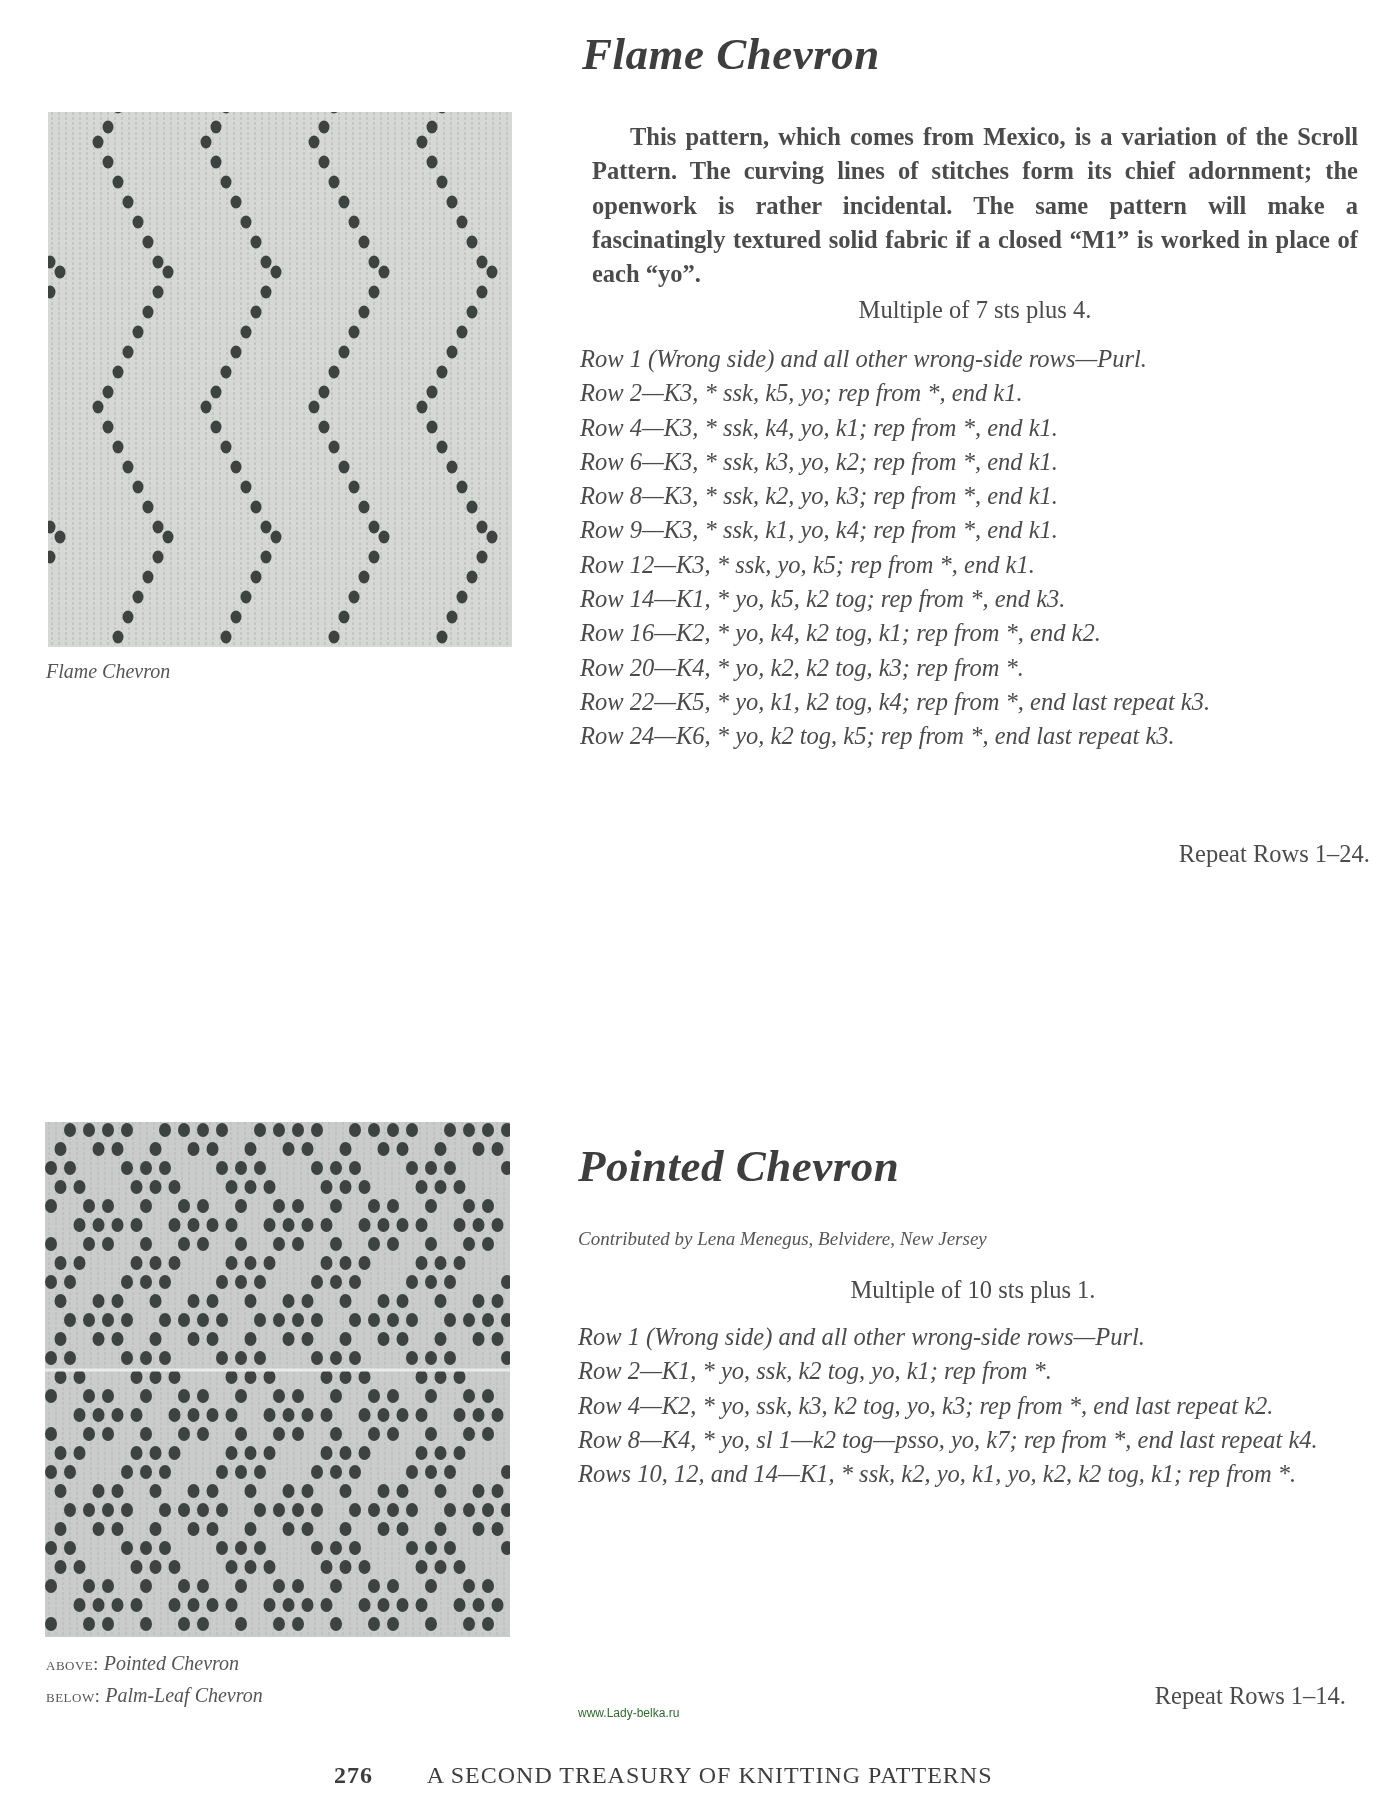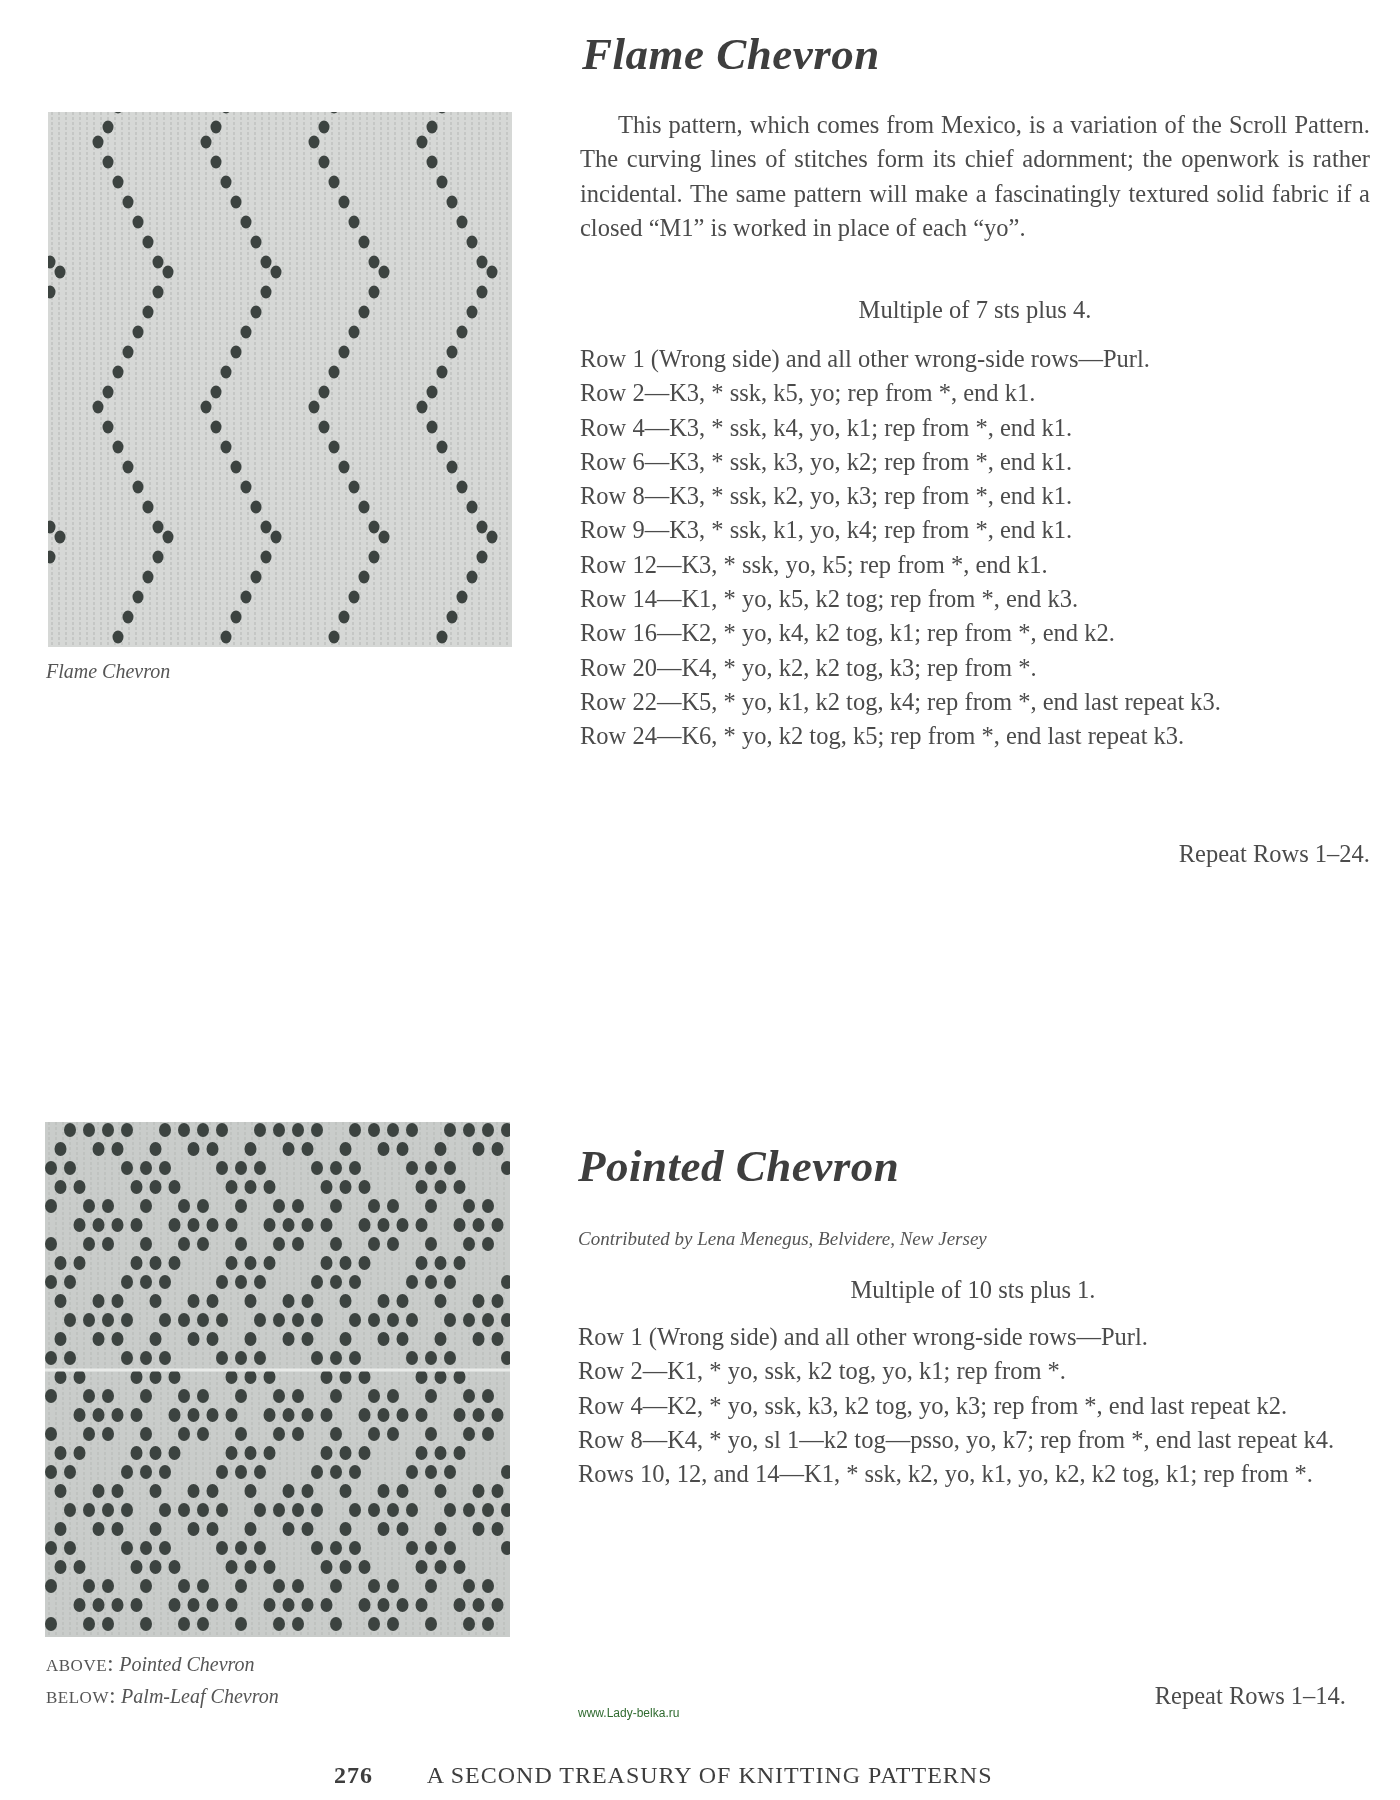--- a/index.html
+++ b/index.html
@@ -16,37 +16,37 @@
       font-style: italic; font-weight: bold;
       font-size: 45px; color: #3e3e3e; letter-spacing: 0.5px;
       margin: 0;
     }
 
     
     .body-text {
       font-size: 24.5px; line-height: 34.3px; color: #4b4b4b;
       text-align: justify;
     }
-    .intro p { margin: 0; text-indent: 38px; text-align: justify; }
+    .intro p { margin: 12px; text-indent: 38px; text-align: justify; font-weight: bold; }
     .multiple { font-size: 24.5px; text-align: center; color: #4b4b4b; }
-    .rows { margin: 0; padding: 0; list-style: none; }
+    .rows { margin: 0; padding: 0; list-style: none; font-style: italic; }
     .rows li {
       font-size: 24.5px; line-height: 34.3px; color: #4b4b4b;
       padding-left: 26px; text-indent: -26px; text-align: justify;
     }
     .repeat { font-size: 24.5px; text-align: right; color: #4b4b4b; }
 
     .credit {
       font-style: italic; font-size: 19px; color: #555; text-align: right;
     }
 
     
     .caption { font-size: 20px; color: #555; line-height: 31px; }
     .caption .it { font-style: italic; }
-    .caption .sc { font-variant: small-caps; font-size: 24px; letter-spacing: 0.5px; }
+    .caption .sc { font-variant: small-caps; font-size: 18px; letter-spacing: 0.5px; }
 
     
     .photo {
       position: absolute; overflow: hidden;
       background-color: #d2d4d2;
     }
     .photo svg { display: block; width: 100%; height: 100%; }
 
     .watermark {
       font-family: "Liberation Sans", "DejaVu Sans", sans-serif;

